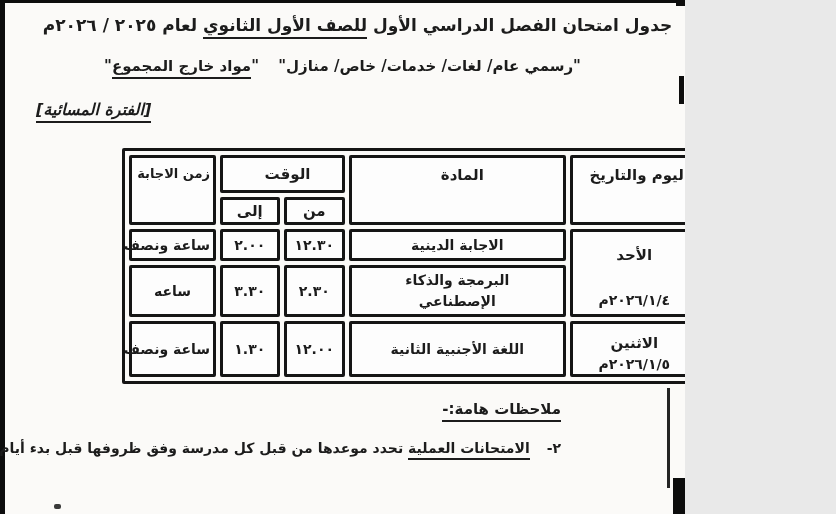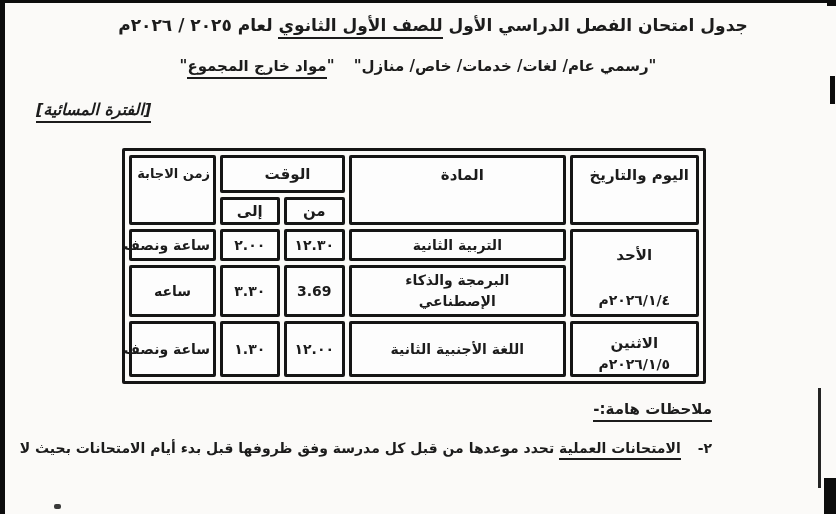--- a/index.html
+++ b/index.html
@@ -2,21 +2,21 @@
 <html lang="ar"><head>
 <meta charset="utf-8">
 <style>
   html,body{margin:0;padding:0;}
   body{
     width:836px;height:514px;
     background:#e9e9e9;
     font-family:"DejaVu Sans", sans-serif;
   }
   .page{
-    position:relative;width:836px;height:514px;overflow:hidden;
+    position:relative;width:685px;height:514px;overflow:hidden;
     background:#fbfaf8;color:#1c1c1c;font-weight:700;
   }
   
   .art{position:absolute;background:#0d0d0d;}
   .a-left{left:0;top:0;width:5px;height:514px;}
   .a-top{left:0;top:0;width:836px;height:3px;}
   .a-tr{right:0;top:0;width:9px;height:6px;}
   .a-rtick{right:1px;top:76px;width:5px;height:28px;}
   .a-rline{right:15px;top:388px;width:3px;height:100px;background:#242424;}
   .a-br{right:0;top:478px;width:12px;height:36px;}
@@ -107,31 +107,31 @@
         <tr>
           <td class="sub">من</td>
           <td class="sub">إلى</td>
         </tr>
 
         <tr class="r1">
           <td rowspan="2" class="vtop">
             <div class="day-name">الأحد</div>
             <div class="day-date">٢٠٢٦/١/٤م</div>
           </td>
-          <td>التربية الثانية</td>
+          <td>الاجابة الدينية</td>
           <td>١٢.٣٠</td>
           <td>٢.٠٠</td>
           <td class="nowrap">ساعة ونصف</td>
         </tr>
 
         <tr class="r2">
           <td>
             <span class="narrow">البرمجة والذكاء الإصطناعي</span>
           </td>
-          <td>3.69</td>
+          <td>٢.٣٠</td>
           <td>٣.٣٠</td>
           <td class="nowrap">ساعه</td>
         </tr>
 
         <tr class="r3">
           <td class="day-single">
             <div class="day-name">الاثنين</div>
             <div class="day-date">٢٠٢٦/١/٥م</div>
           </td>
           <td>اللغة الأجنبية الثانية</td>

